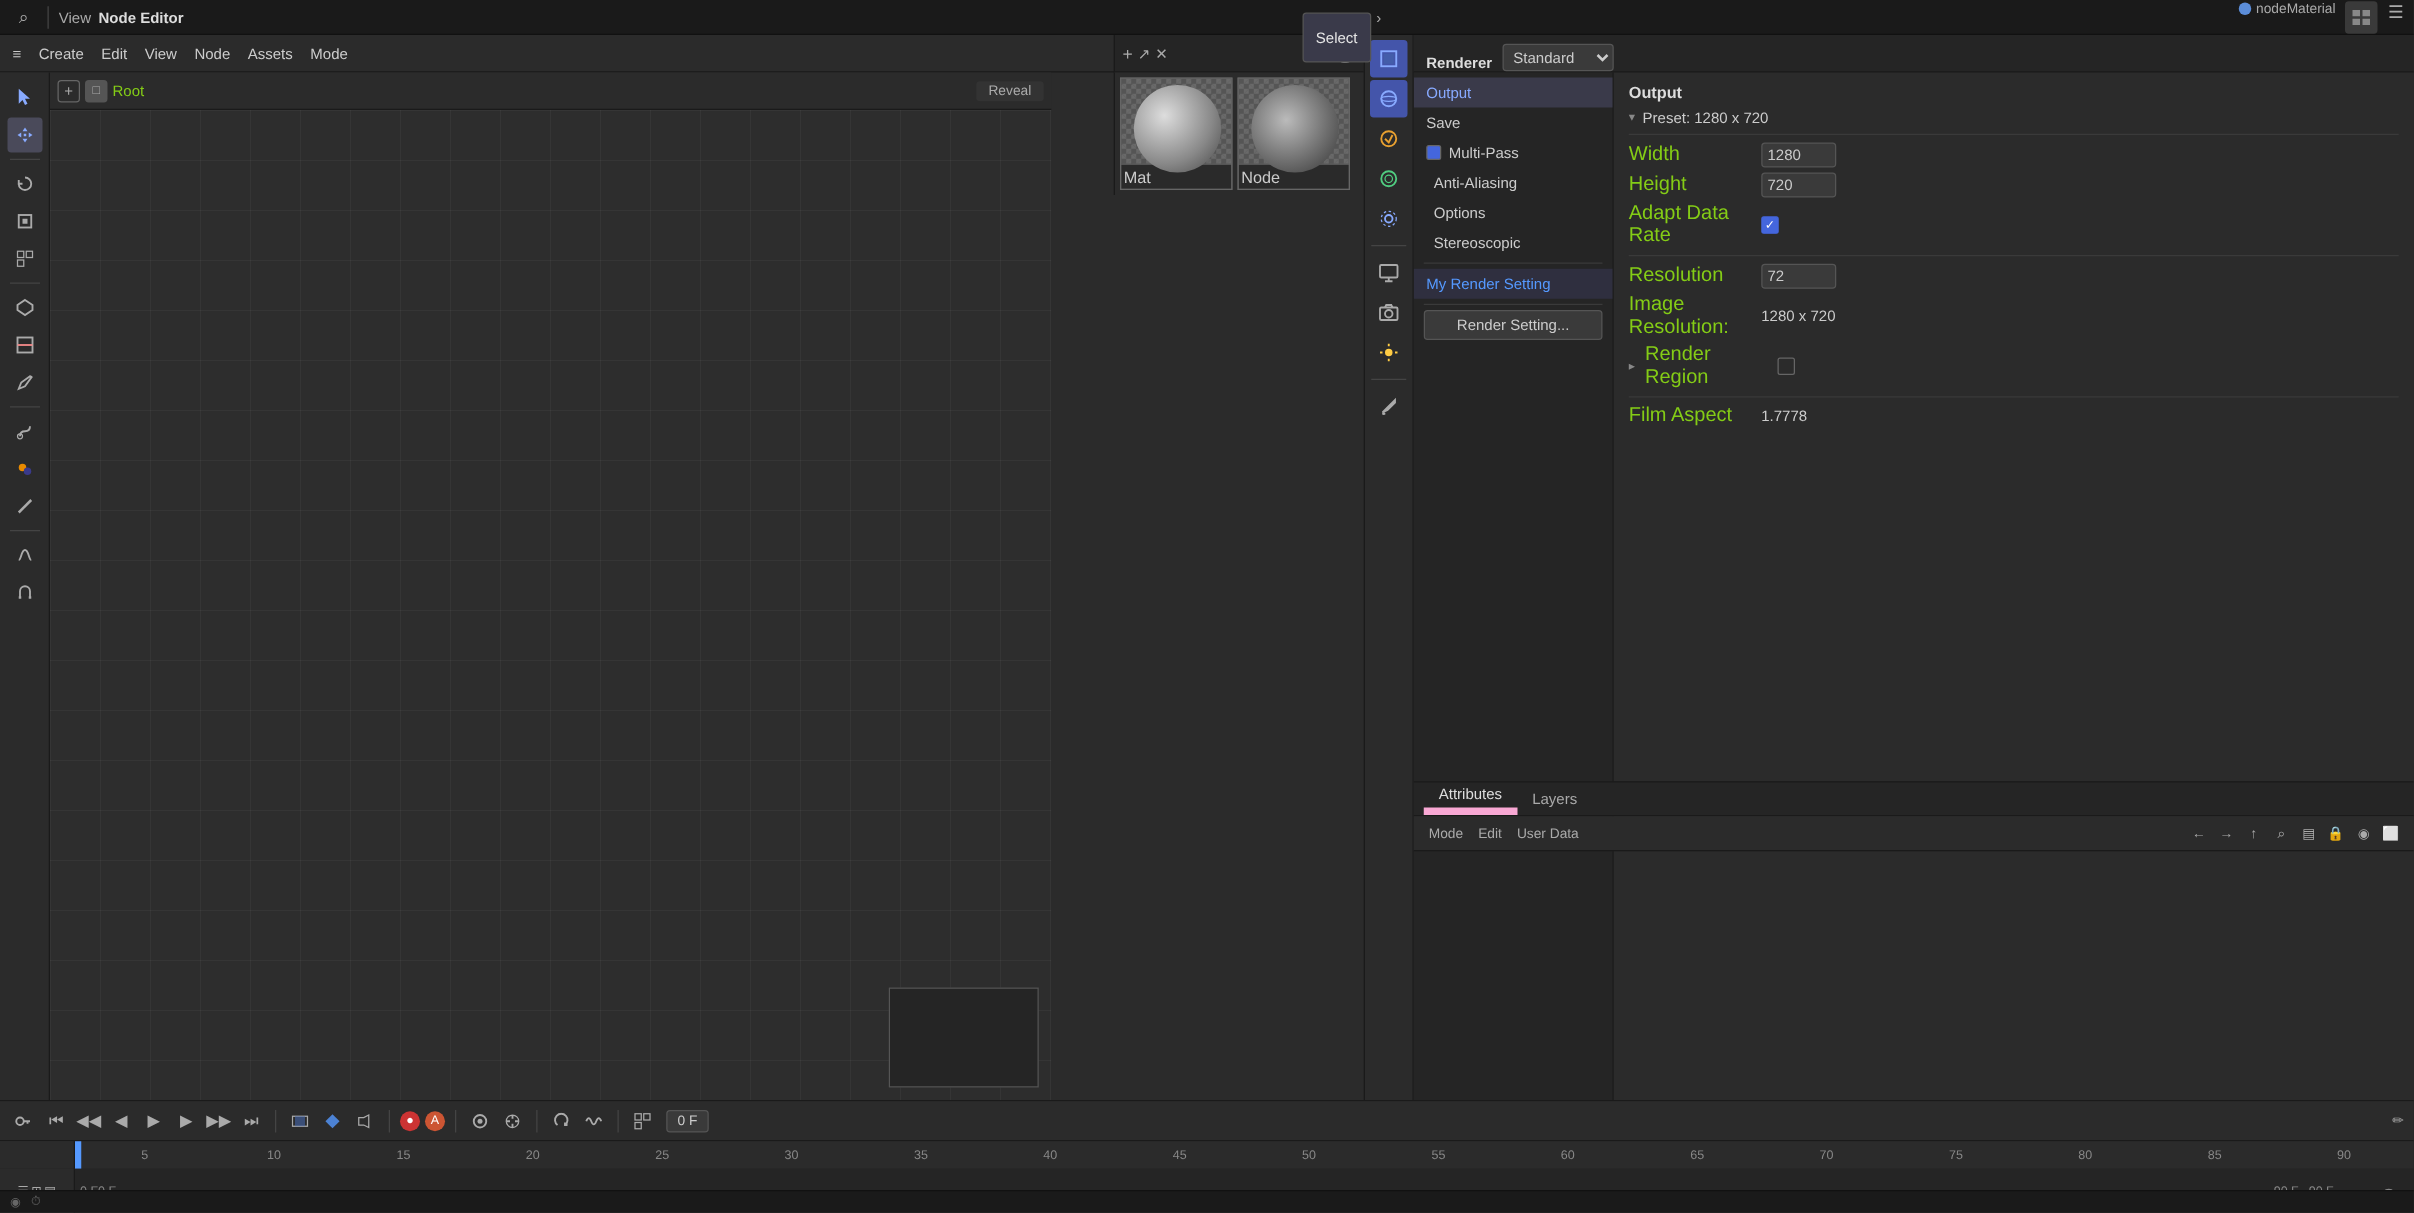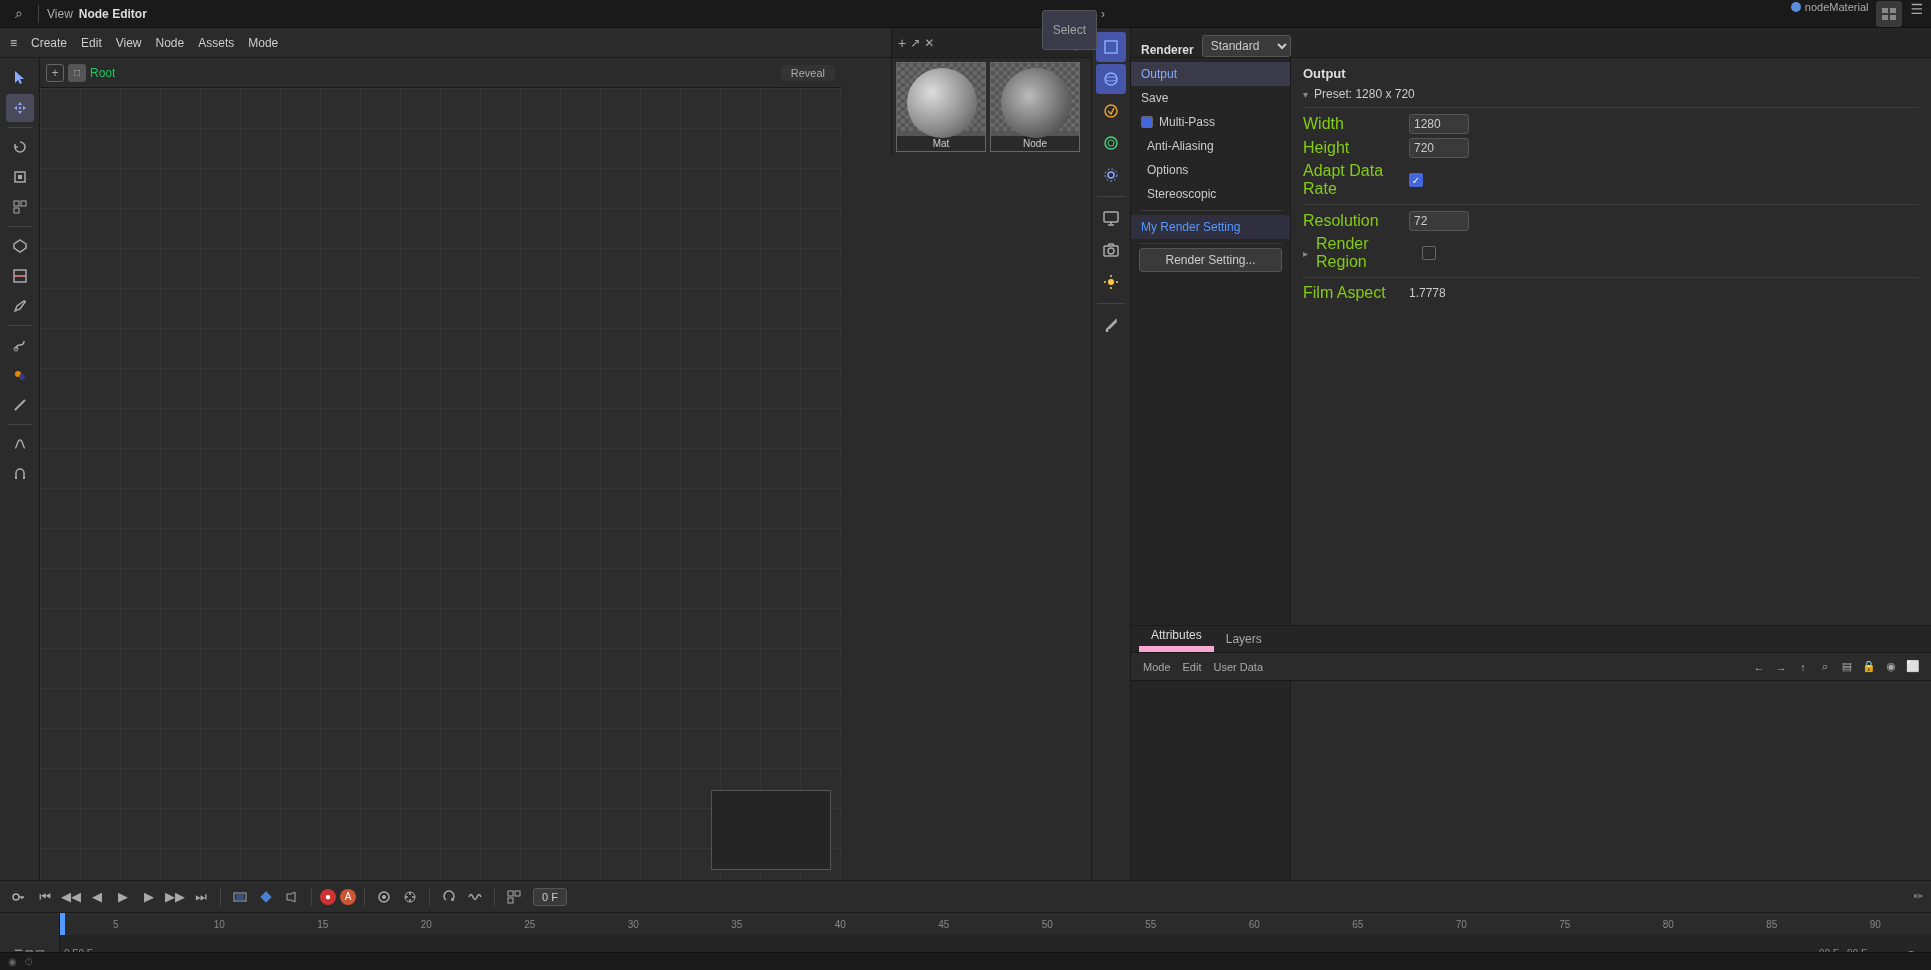--- a/index.html
+++ b/index.html
@@ -131,21 +131,21 @@
       width: 18px; height: 18px;
       border: 1px solid #666;
       border-radius: 3px;
       display: flex; align-items: center; justify-content: center;
       font-size: 12px;
       color: #aaa;
       cursor: pointer;
     }
     .breadcrumb-root {
       font-size: 12px;
-      color: #22c55e;
+      color: #84cc16;
     }
 
     
     .node-canvas {
       position: absolute;
       top: 88px; left: 40px; right: 1090px;
       bottom: 90px;
       background: #2d2d2d;
       overflow: hidden;
     }
@@ -166,26 +166,26 @@
     }
     .material-thumb {
       width: 90px; height: 90px;
       background: #555;
       border: 1px solid #666;
       display: flex; flex-direction: column; align-items: center; justify-content: flex-end;
       overflow: hidden;
       position: relative;
     }
     .material-thumb-label {
-      font-size: 10px;
+      font-size: 13px;
       color: #ccc;
       padding: 2px;
       background: rgba(0,0,0,0.5);
       width: 100%;
-      text-align: center;
+      text-align: left;
     }
     .material-sphere {
       position: absolute;
       top: 5px; left: 10px;
       width: 70px; height: 70px;
       border-radius: 50%;
       background: radial-gradient(circle at 35% 35%, #ddd, #888 60%, #444);
     }
     .material-sphere-rough {
       position: absolute;
@@ -490,21 +490,21 @@
       height: 28px;
       display: flex;
       align-items: center;
       gap: 4px;
       padding: 0 6px;
     }
     .select-btn {
       padding: 12px 10px;
       background: #3a3a4a;
       border: 1px solid #555;
-      color: #a3a3a3;
+      color: #e5e5e5;
       font-size: 12px;
       border-radius: 3px;
       cursor: pointer;
       margin-top: 32px;
     }
     .top-chevron {
       font-size: 12px;
       color: #aaa;
       cursor: pointer;
     }
@@ -820,20 +820,24 @@
           <div class="checkbox-checked">✓</div>
         </div>
 
         <div class="divider-h"></div>
 
         <div class="output-row">
           <span class="output-label">Resolution</span>
           <input class="output-input" type="text" value="72" style="">
         </div>
 
+        <div class="output-row">
+          <span class="output-label">Image Resolution:</span>
+          <span class="output-value">1280 x 720</span>
+        </div>
 
         <div class="output-row">
           <span style="font-size:10px;color:#888;margin-right:2px;">▸</span>
           <span class="output-label">Render Region</span>
           <div class="checkbox-control"></div>
         </div>
 
         <div class="divider-h"></div>
 
         <div class="output-row">

